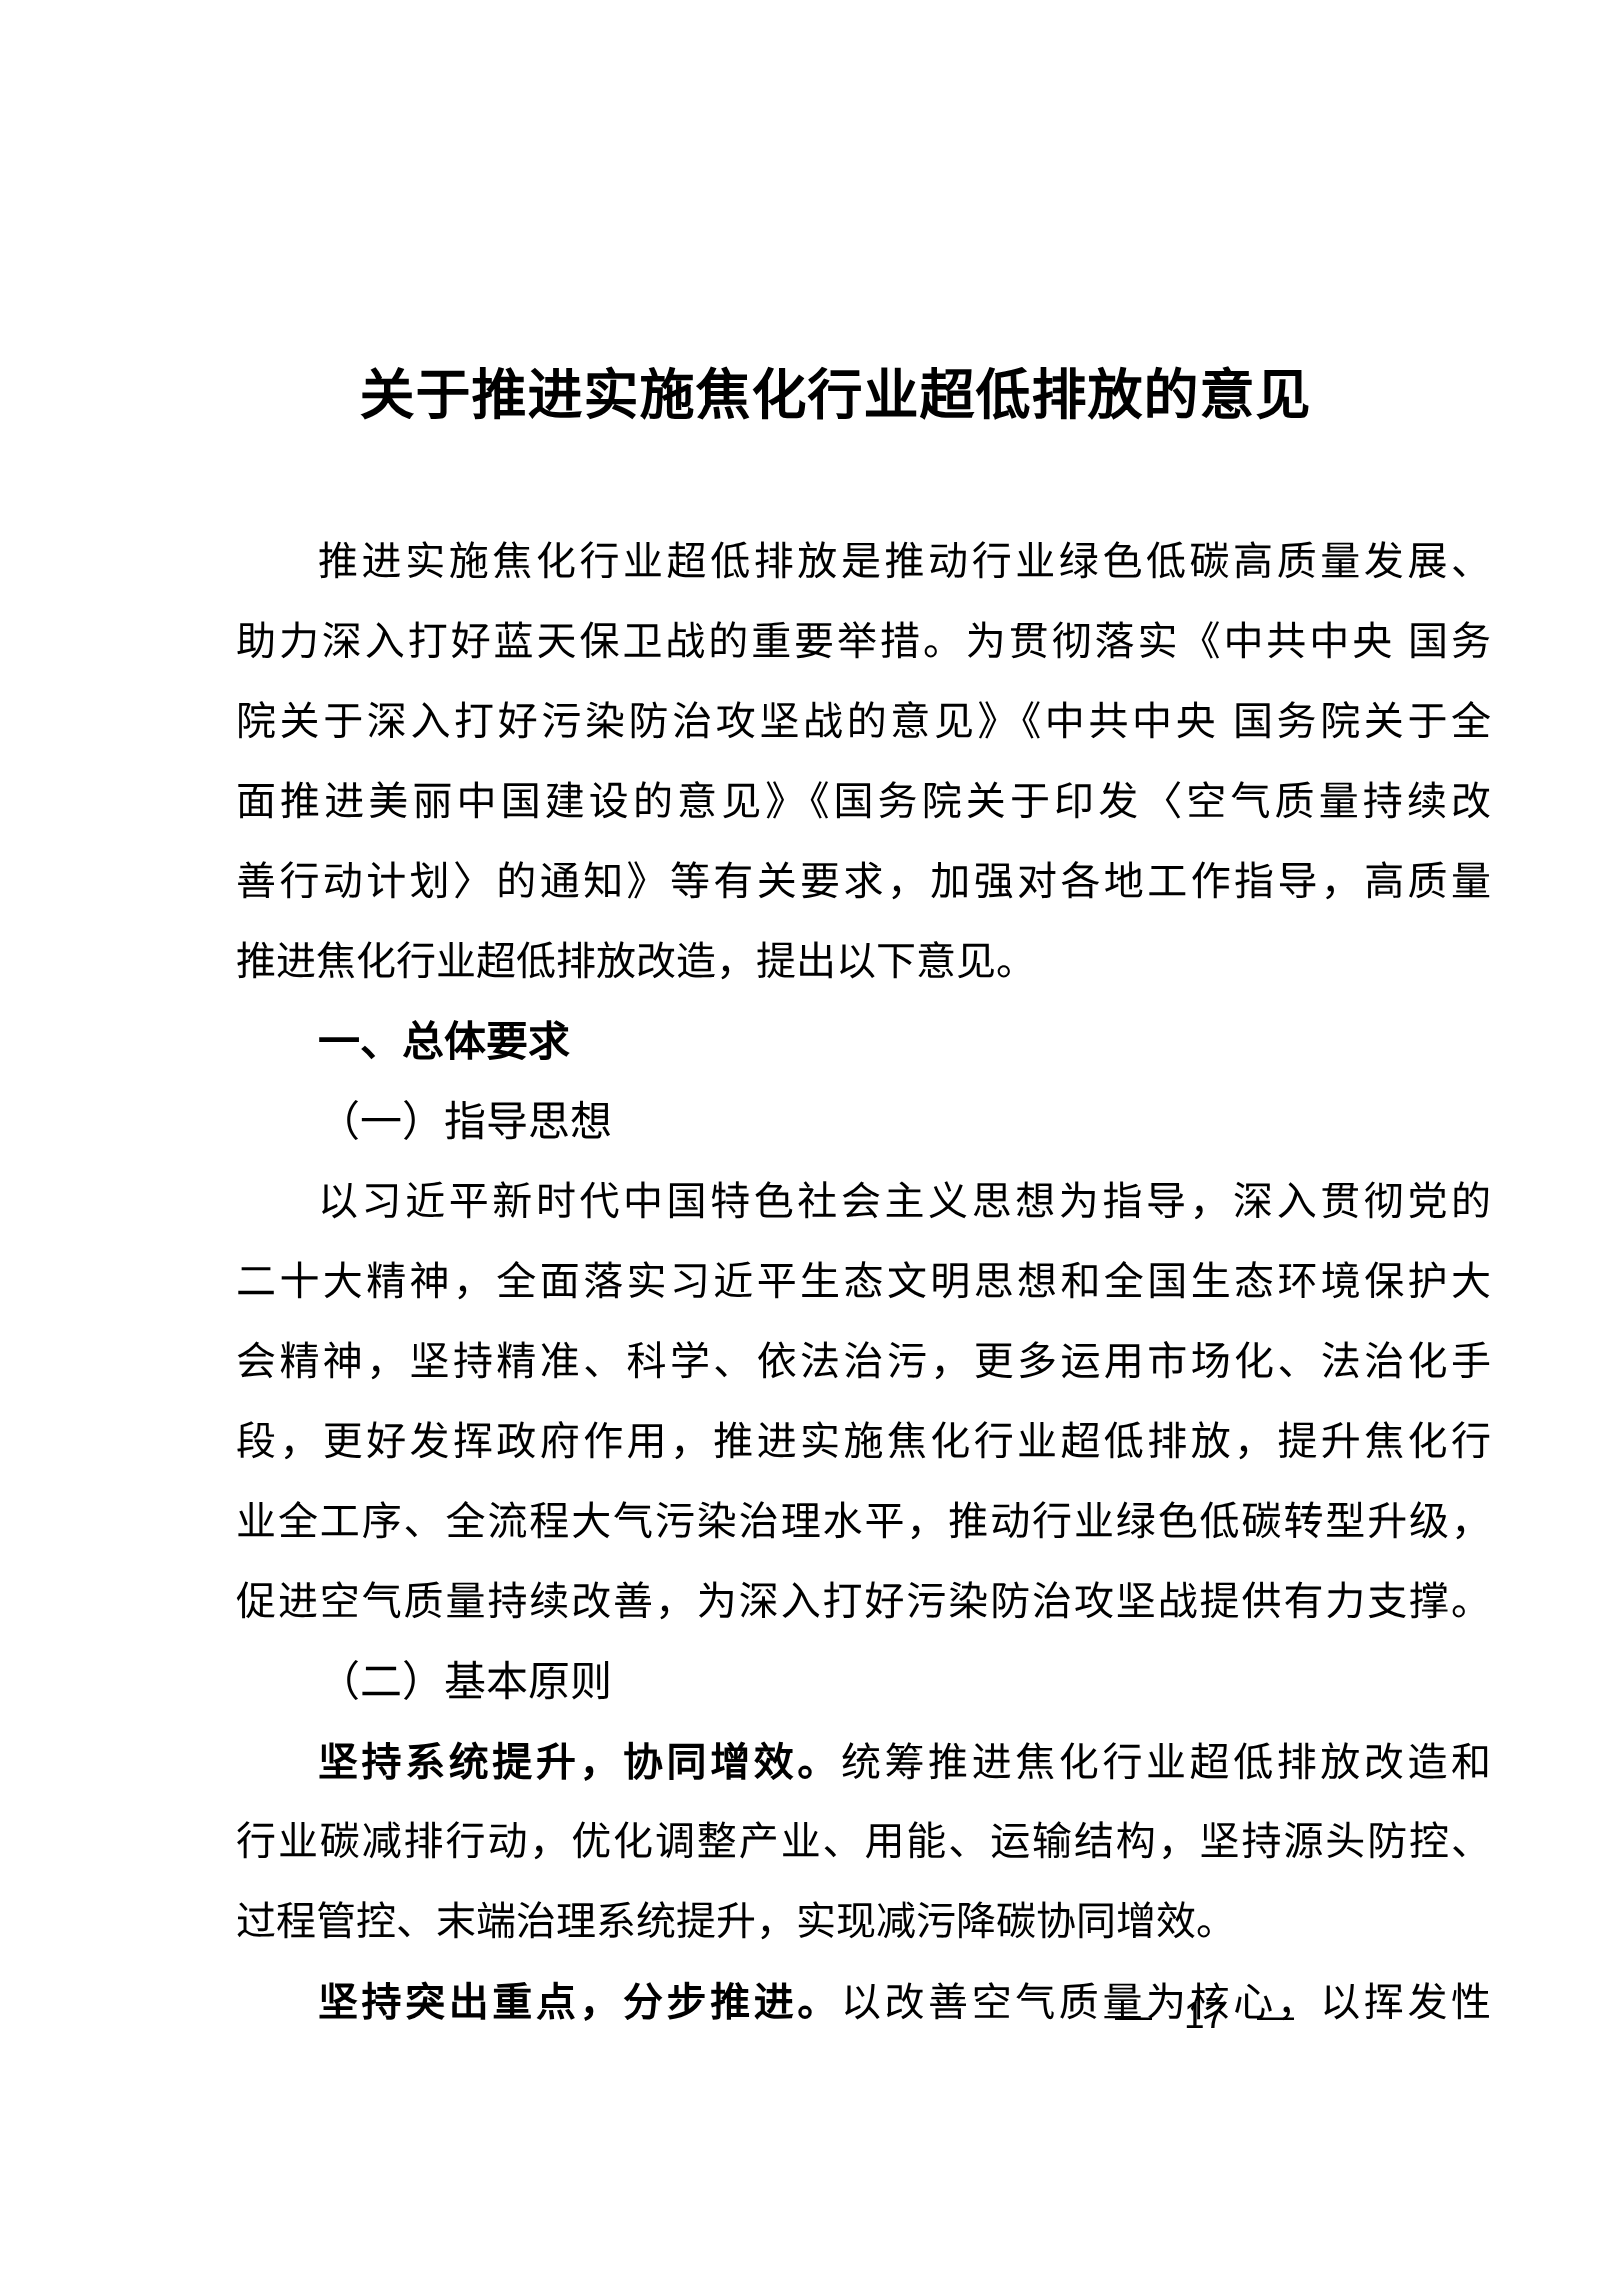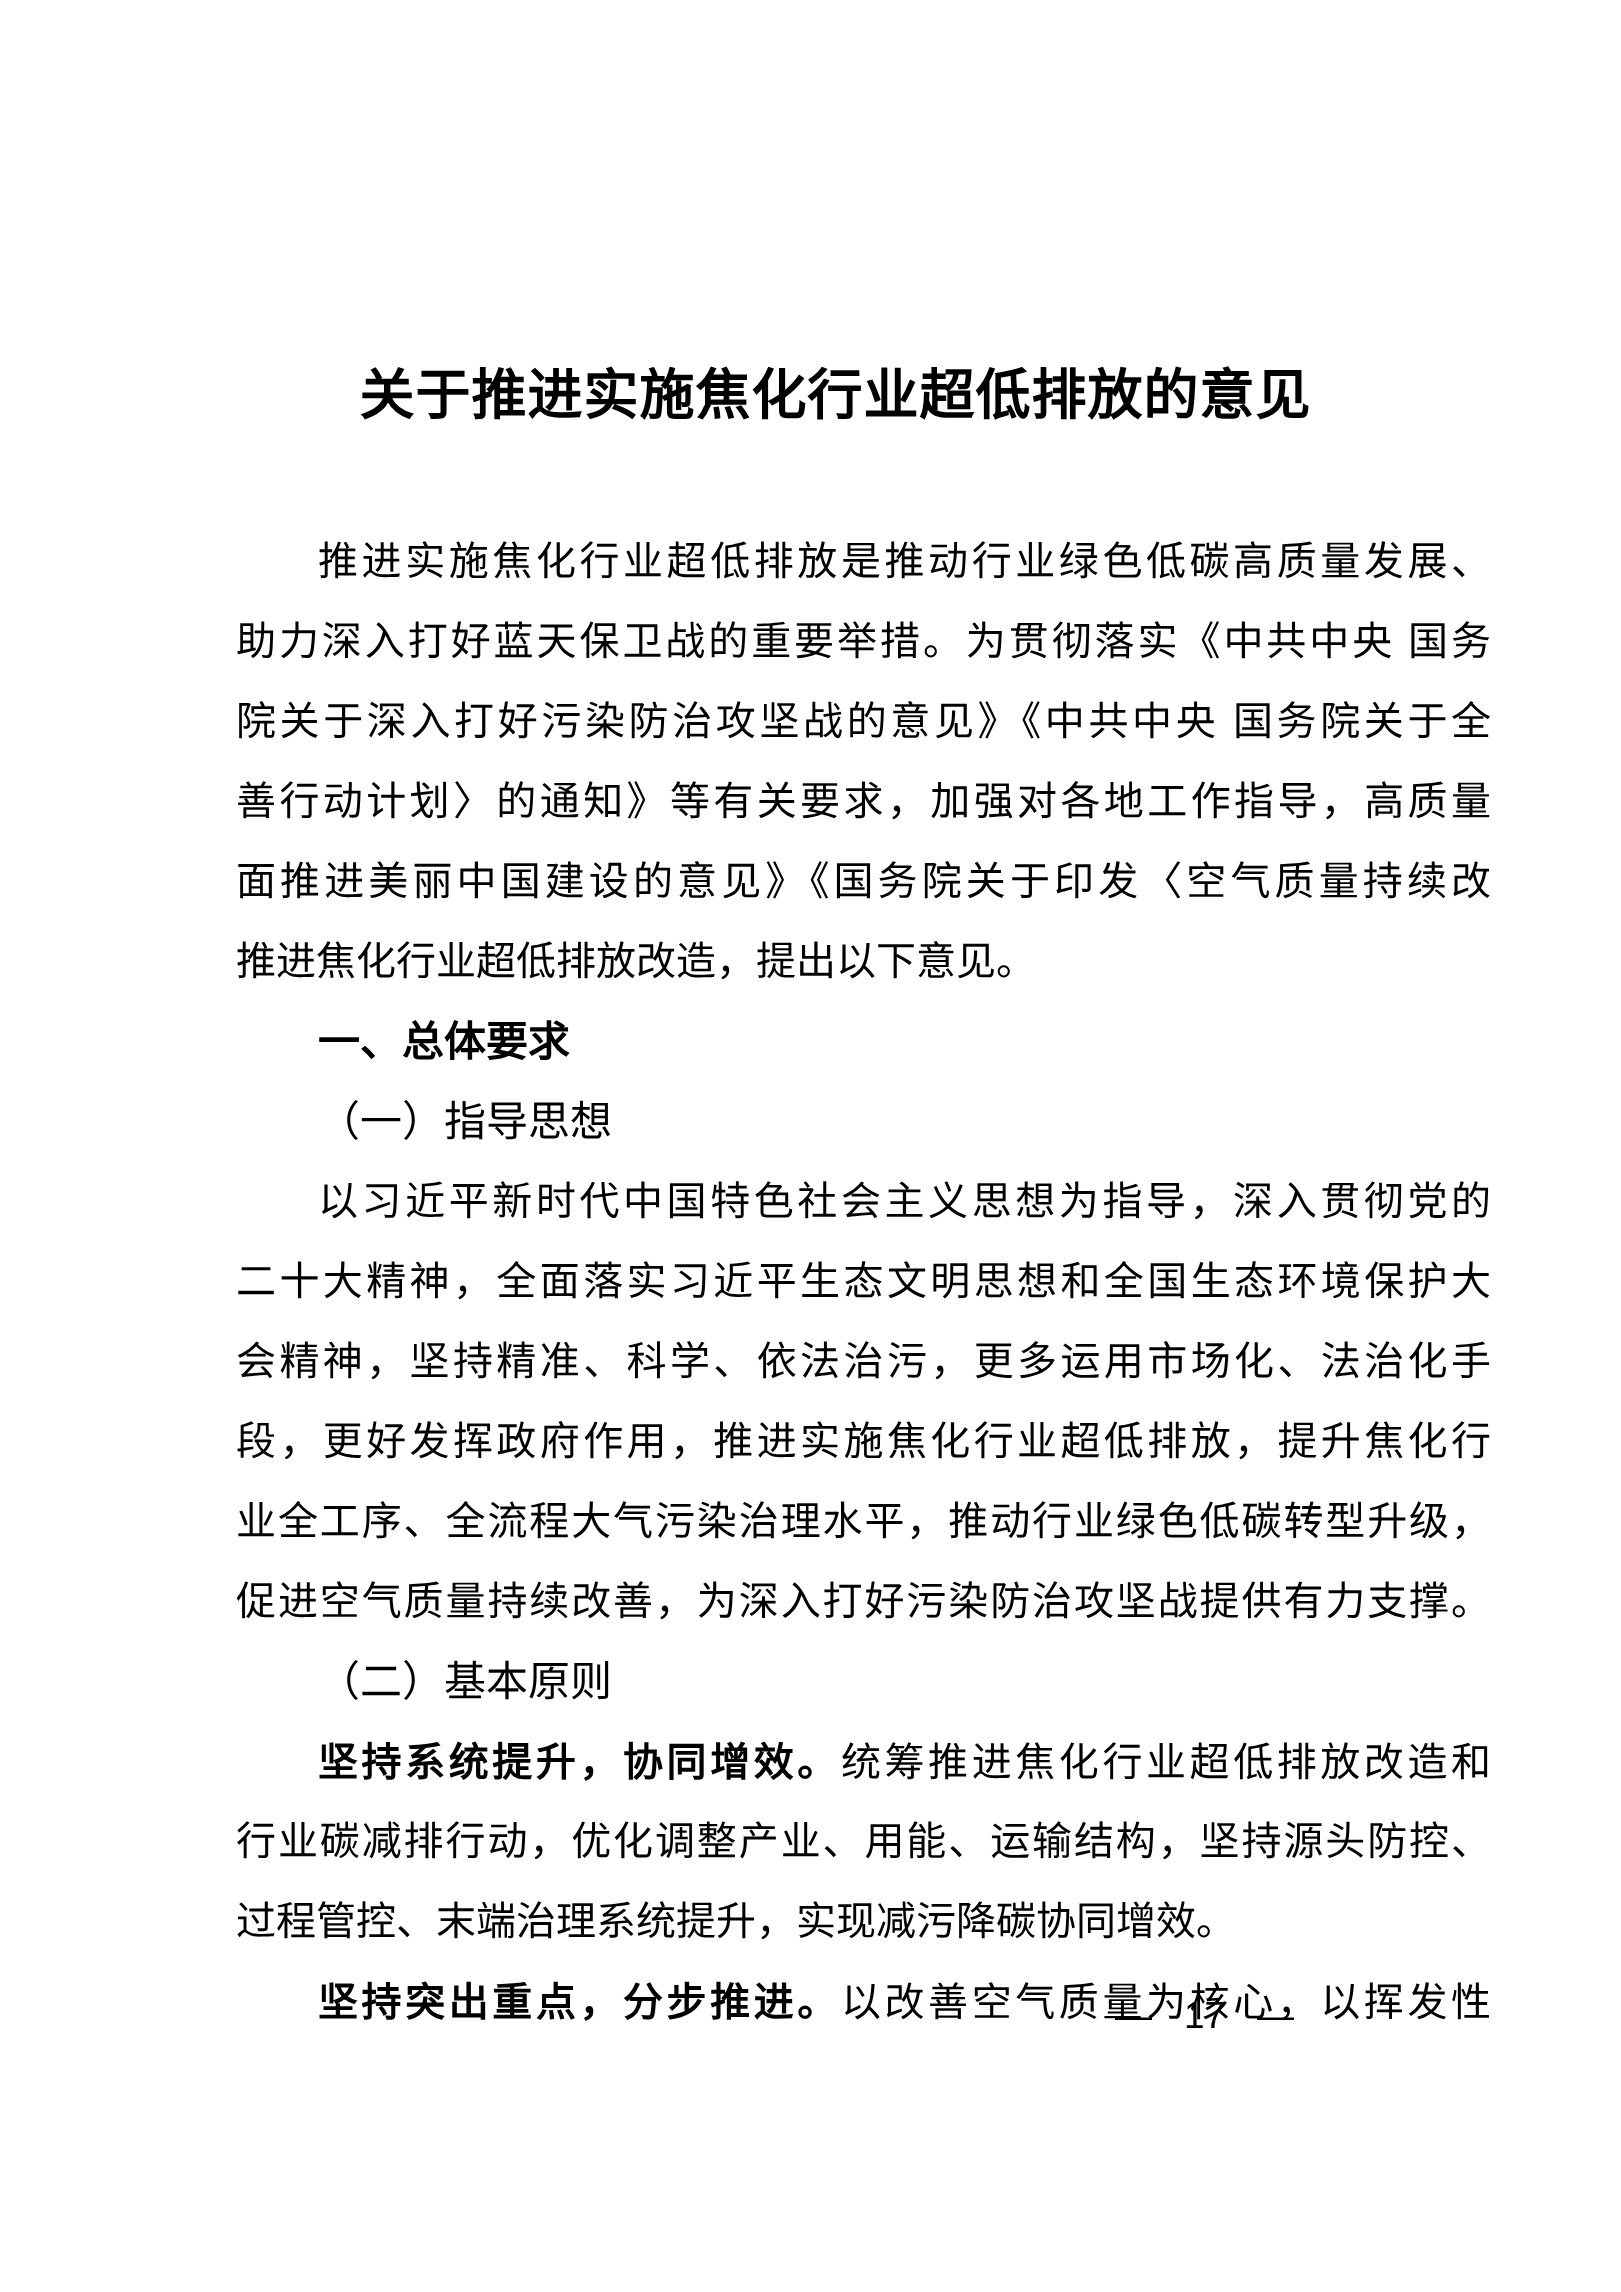--- a/index.html
+++ b/index.html
@@ -87,22 +87,22 @@
 
 <div class="page">
 
   <h1 class="doc-title">关于推进实施焦化行业超低排放的意见</h1>
 
   <div class="body-text">
 
     <div class="line indent">推进实施焦化行业超低排放是推动行业绿色低碳高质量发展、</div>
     <div class="line">助力深入打好蓝天保卫战的重要举措。为贯彻落实《中共中央 国务</div>
     <div class="line">院关于深入打好污染防治攻坚战的意见》《中共中央 国务院关于全</div>
+    <div class="line">面推进美丽中国建设的意见》《国务院关于印发〈空气质量持续改</div>
     <div class="line">善行动计划〉的通知》等有关要求，加强对各地工作指导，高质量</div>
-    <div class="line">面推进美丽中国建设的意见》《国务院关于印发〈空气质量持续改</div>
     <div class="line short">推进焦化行业超低排放改造，提出以下意见。</div>
 
     <div class="line indent h-sans">一、总体要求</div>
 
     <div class="line indent h-kai">（一）指导思想</div>
 
     <div class="line indent">以习近平新时代中国特色社会主义思想为指导，深入贯彻党的</div>
     <div class="line">二十大精神，全面落实习近平生态文明思想和全国生态环境保护大</div>
     <div class="line">会精神，坚持精准、科学、依法治污，更多运用市场化、法治化手</div>
     <div class="line">段，更好发挥政府作用，推进实施焦化行业超低排放，提升焦化行</div>

